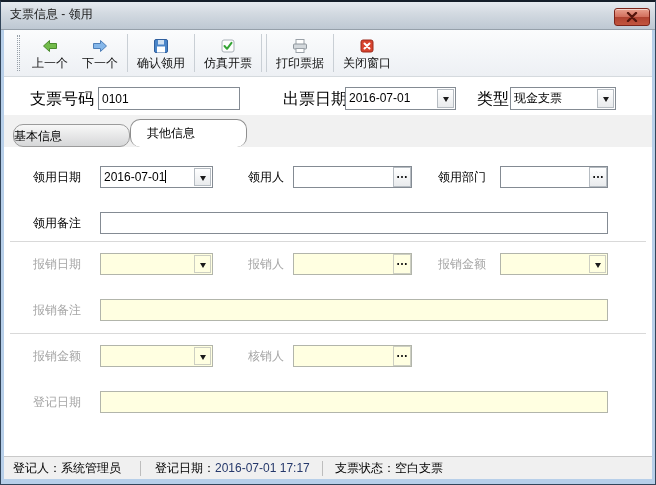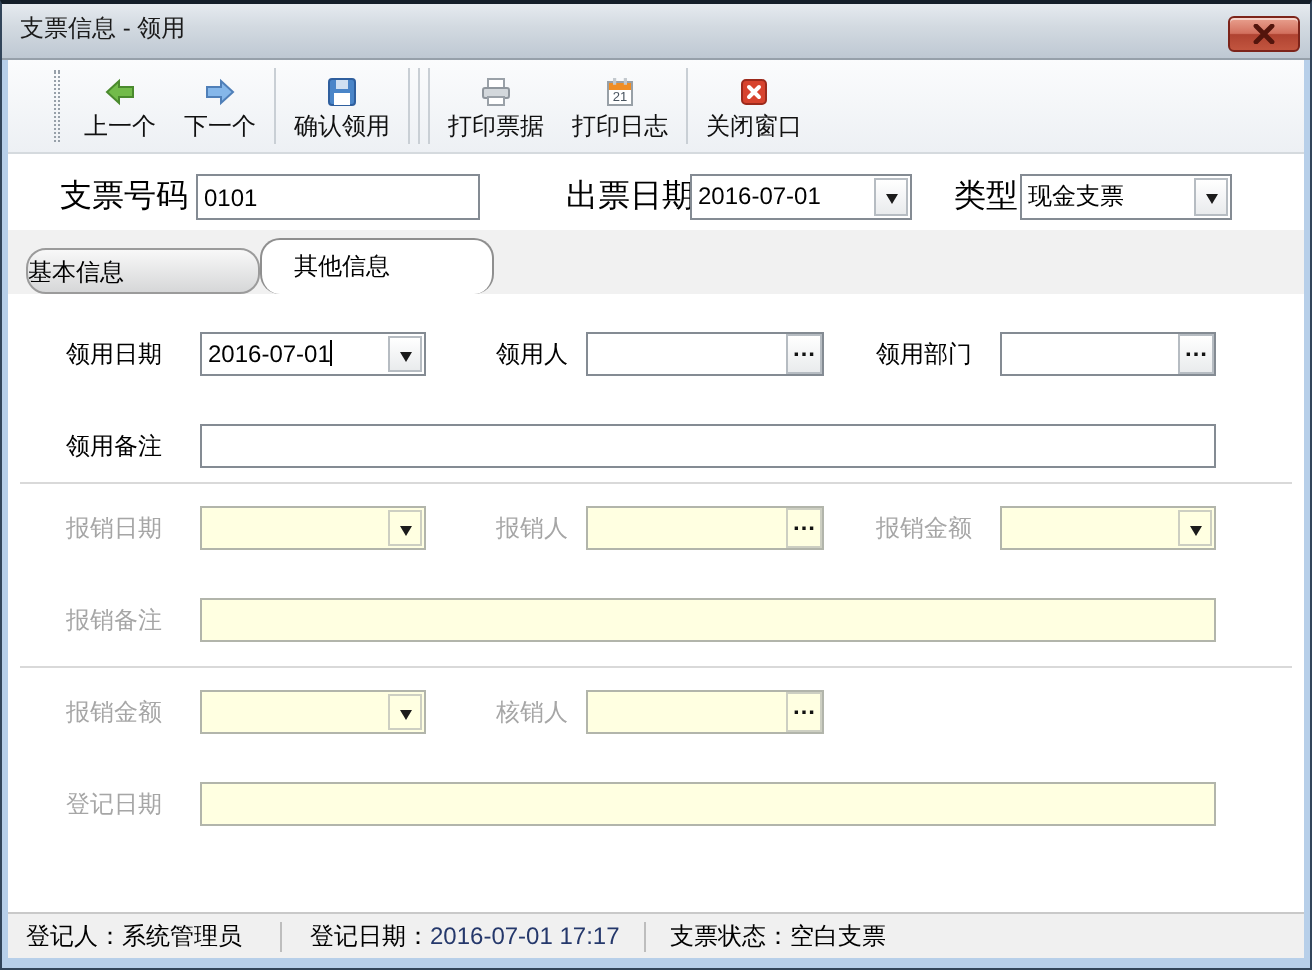--- a/index.html
+++ b/index.html
@@ -24,21 +24,21 @@
     background:linear-gradient(to bottom,var(--close-top) 0%,#d2705e 48%,var(--close-bottom) 52%,#c2553f 100%);
     border:1px solid var(--close-border);
     box-shadow:inset 0 1px 0 rgba(255,255,255,.55);
     display:flex;align-items:center;justify-content:center;cursor:pointer;
   }
   
   .toolbar{
     position:absolute;left:4px;top:30px;width:648px;height:47px;
     background:linear-gradient(to bottom,var(--toolbar-top),var(--toolbar-bottom));
     border-bottom:1px solid var(--toolbar-border);
-    display:flex;align-items:center;padding-left:20px;
+    display:flex;align-items:center;padding-left:10px;
   }
   .grip{width:3px;height:36px;margin:0 5px 0 3px;
     border-left:1px dotted #97a0a9;border-right:1px dotted #97a0a9;}
   .tbtn{
     height:42px;padding:1px 7px 0 7px;display:flex;flex-direction:column;
     align-items:center;justify-content:center;gap:2px;cursor:pointer;border-radius:2px;
   }
   .tbtn span{font-size:12px;color:#101010;white-space:nowrap;line-height:14px;}
   .tsep{width:1px;height:38px;background:var(--separator);margin:0 2px;flex:0 0 auto;}
   .tbtn svg{display:block;}
@@ -141,45 +141,42 @@
       <svg width="16" height="16" viewBox="0 0 16 16">
         <rect x="1.5" y="1.5" width="13" height="13" rx="1.5" fill="#4a85c8" stroke="#2f5f9e"></rect>
         <rect x="5" y="2" width="6" height="4.5" fill="#cfe0f2"></rect>
         <rect x="4" y="8.5" width="8" height="6" fill="#ffffff"></rect>
       </svg>
       <span>确认领用</span>
     </div>
 
     <div class="tsep"></div>
 
+    <div class="tbtn">
+      <svg width="16" height="16" viewBox="0 0 16 16">
+        <rect x="2" y="2" width="12" height="12" rx="2" fill="#fdfdfd" stroke="#a9b0b7"></rect>
+        <path d="M4.5 8 L7 10.8 L11.5 4.8" fill="none" stroke="#35a435" stroke-width="2" stroke-linecap="round" stroke-linejoin="round"></path>
+      </svg>
+      <span>仿真开票</span>
+    </div>
 
     <div class="tsep"></div>
 
 
     <div class="tsep"></div>
 
     <div class="tbtn">
       <svg width="16" height="16" viewBox="0 0 16 16">
         <rect x="4" y="1.5" width="8" height="5" fill="#ffffff" stroke="#9aa1a8"></rect>
         <rect x="1.5" y="6" width="13" height="5" rx="1" fill="#d3d8dc" stroke="#8f969d"></rect>
         <rect x="4" y="10.5" width="8" height="4" fill="#ffffff" stroke="#9aa1a8"></rect>
       </svg>
       <span>打印票据</span>
     </div>
 
-    <div class="tbtn">
-      <svg width="16" height="16" viewBox="0 0 16 16">
-        <rect x="2" y="3" width="12" height="11.5" fill="#ffffff" stroke="#98a0a7"></rect>
-        <rect x="2.5" y="3.5" width="11" height="3.5" fill="#ef8d24"></rect>
-        <rect x="4.5" y="1" width="1.6" height="3.4" fill="#c3c9ce"></rect>
-        <rect x="9.9" y="1" width="1.6" height="3.4" fill="#c3c9ce"></rect>
-        <text x="8" y="12.6" text-anchor="middle" font-size="6.5" fill="#4a5560">21</text>
-      </svg>
-      <span>打印日志</span>
-    </div>
 
     <div class="tsep"></div>
 
     <div class="tbtn">
       <svg width="16" height="16" viewBox="0 0 16 16">
         <rect x="2" y="2" width="12" height="12" rx="2" fill="#d7432e" stroke="#9c2a1c"></rect>
         <path d="M5.5 5.5 L10.5 10.5 M10.5 5.5 L5.5 10.5" stroke="#ffffff" stroke-width="2" stroke-linecap="round"></path>
       </svg>
       <span>关闭窗口</span>
     </div>

